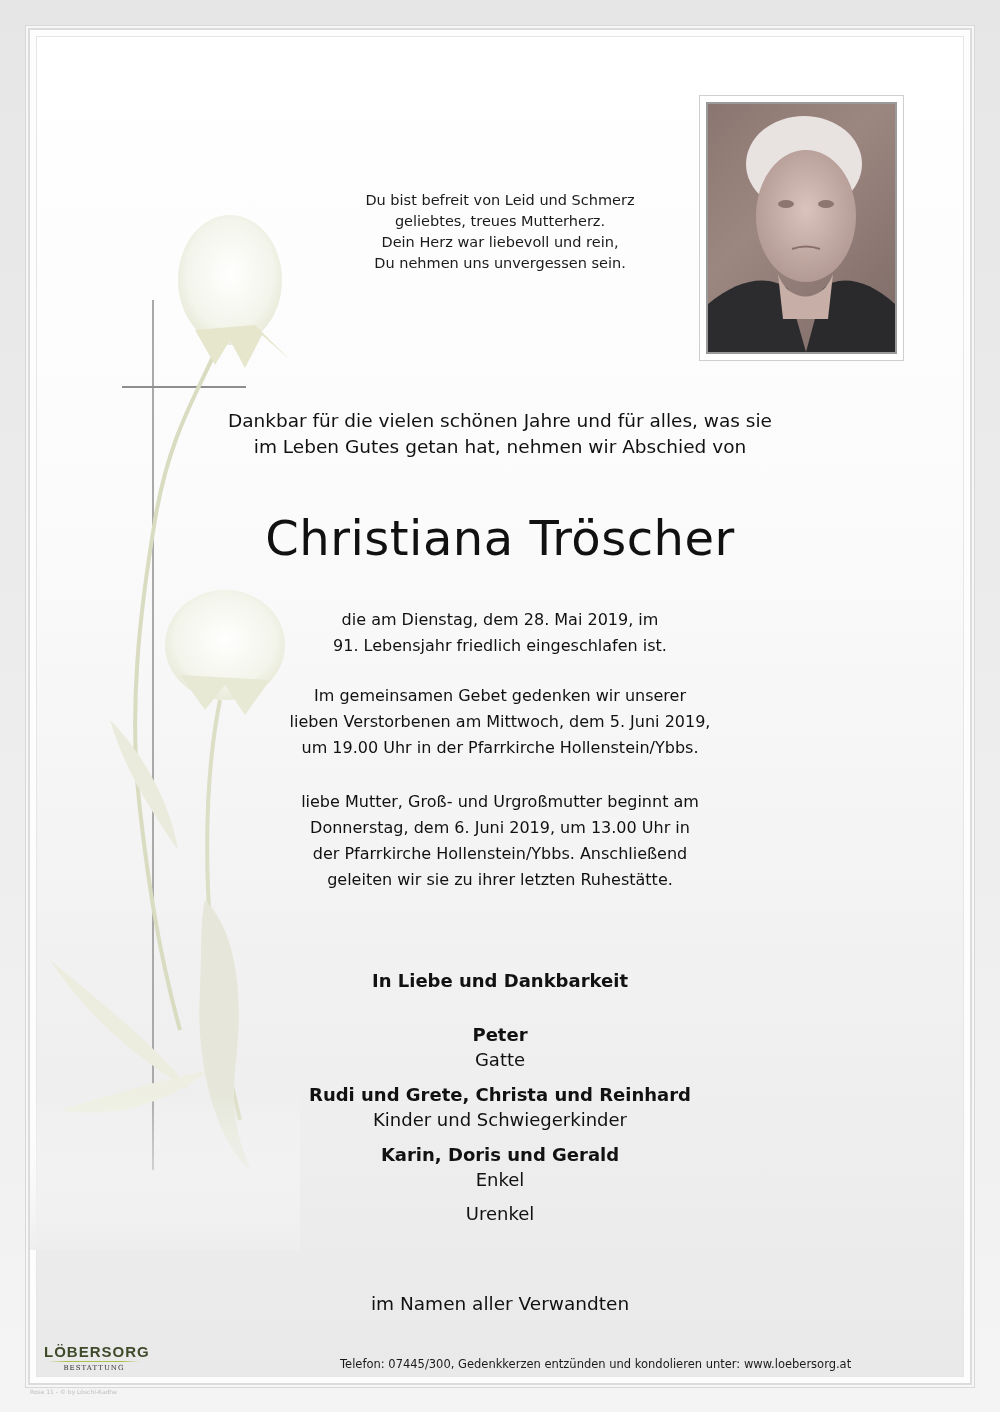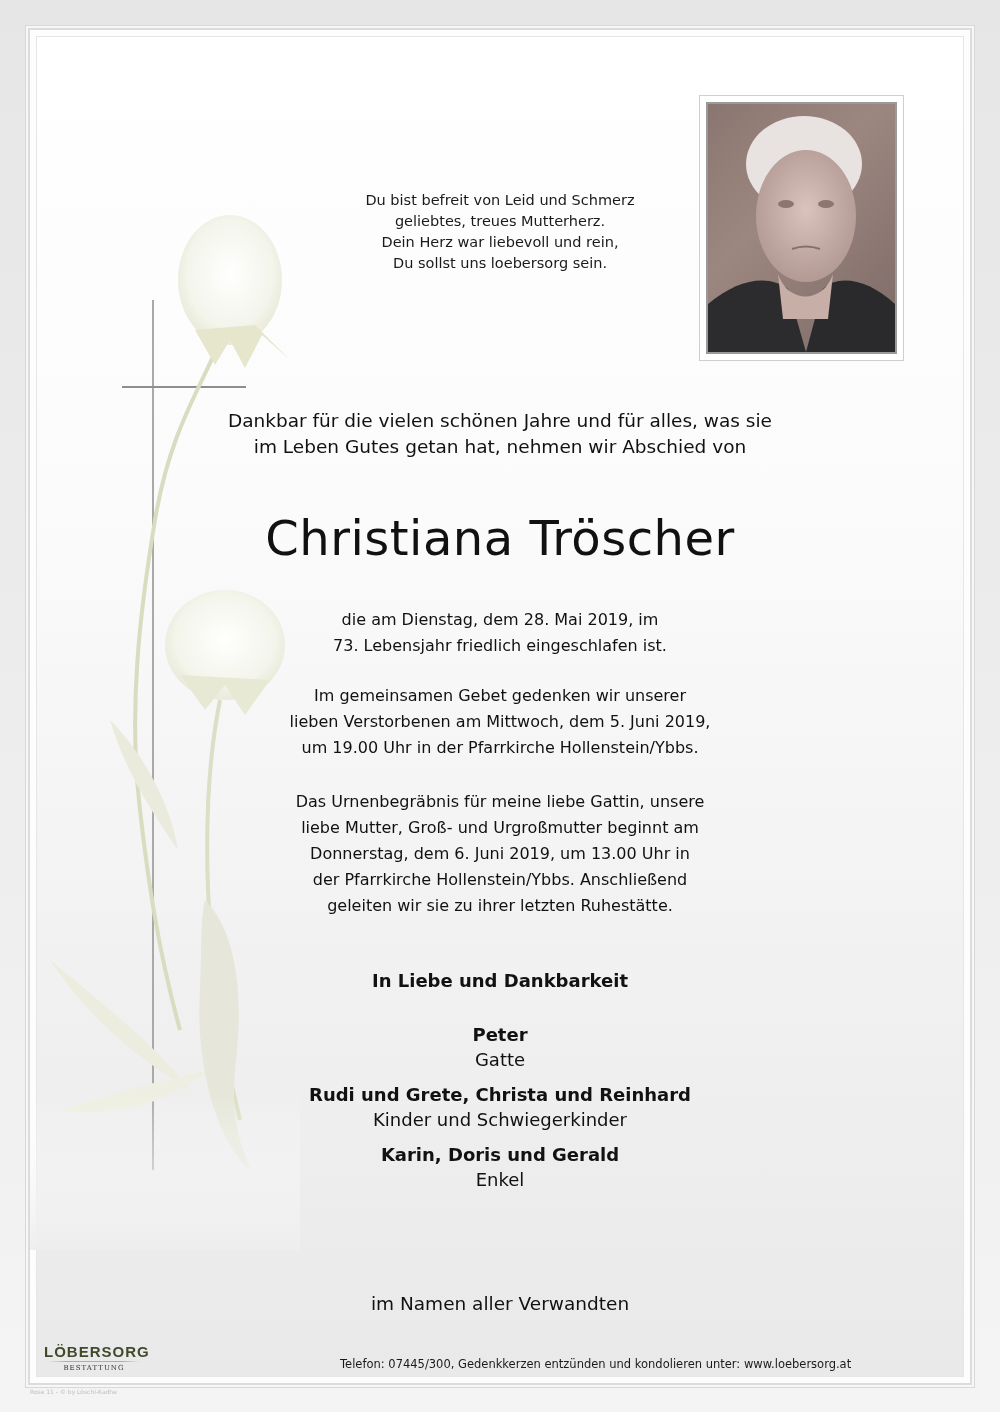--- a/index.html
+++ b/index.html
@@ -119,21 +119,21 @@
   <path d="M20 770 C80 820, 130 860, 160 900 C110 870, 60 830, 20 770 Z" fill="#ecedde"></path>
   <path d="M30 920 C80 905, 130 890, 180 880 C140 910, 90 930, 30 920 Z" fill="#eeefe2"></path>
   <path d="M175 710 C205 740, 215 800, 205 880 C200 940, 215 960, 220 980 C185 950, 165 870, 170 800 C172 760, 170 730, 175 710 Z" fill="#e6e7da"></path>
   <rect x="0" y="0" width="270" height="1060" fill="url(#fade)"></rect>
 </svg>
 
 <div class="poem">
   <div>Du bist befreit von Leid und Schmerz</div>
   <div>geliebtes, treues Mutterherz.</div>
   <div>Dein Herz war liebevoll und rein,</div>
-  <div>Du sollst uns loebersorg sein.</div>
+  <div>Du nehmen uns unvergessen sein.</div>
 </div>
 
 <div class="portrait-frame">
   <div class="portrait" title="Portrait of Christiana Tröscher">
     <svg width="187" height="248" viewBox="0 0 187 248" xmlns="http://www.w3.org/2000/svg">
       <defs>
         <radialGradient id="face" cx="50%" cy="45%" r="55%">
           <stop offset="0%" stop-color="#d9c3bc"></stop>
           <stop offset="100%" stop-color="#b39a94"></stop>
         </radialGradient>
@@ -152,31 +152,30 @@
 
 <div class="text-block intro">
   <div>Dankbar für die vielen schönen Jahre und für alles, was sie</div>
   <div>im Leben Gutes getan hat, nehmen wir Abschied von</div>
 </div>
 
 <h1 class="text-block name-title">Christiana Tröscher</h1>
 
 <div class="text-block para p1">
   <div>die am Dienstag, dem 28. Mai 2019, im</div>
-  <div>73. Lebensjahr friedlich eingeschlafen ist.</div>
+  <div>91. Lebensjahr friedlich eingeschlafen ist.</div>
 </div>
 
 <div class="text-block para p2">
   <div>Im gemeinsamen Gebet gedenken wir unserer</div>
   <div>lieben Verstorbenen am Mittwoch, dem 5. Juni 2019,</div>
   <div>um 19.00 Uhr in der Pfarrkirche Hollenstein/Ybbs.</div>
 </div>
 
 <div class="text-block para p3">
-  <div>Das Urnenbegräbnis für meine liebe Gattin, unsere</div>
   <div>liebe Mutter, Groß- und Urgroßmutter beginnt am</div>
   <div>Donnerstag, dem 6. Juni 2019, um 13.00 Uhr in</div>
   <div>der Pfarrkirche Hollenstein/Ybbs. Anschließend</div>
   <div>geleiten wir sie zu ihrer letzten Ruhestätte.</div>
 </div>
 
 <div class="text-block thanks">In Liebe und Dankbarkeit</div>
 
 <div class="family">
   <div class="fam-group">
@@ -185,20 +184,21 @@
   </div>
   <div class="fam-group">
     <div class="fam-names">Rudi und Grete, Christa und Reinhard</div>
     <div class="fam-role">Kinder und Schwiegerkinder</div>
   </div>
   <div class="fam-group">
     <div class="fam-names">Karin, Doris und Gerald</div>
     <div class="fam-role">Enkel</div>
   </div>
   <div class="fam-group">
+    <div class="fam-role">Urenkel</div>
   </div>
 </div>
 
 <div class="text-block closing">im Namen aller Verwandten</div>
 
 <div class="logo">
   <div class="logo-main">LÖBERSORG</div>
   <div class="logo-rule"></div>
   <div class="logo-sub">BESTATTUNG</div>
 </div>

